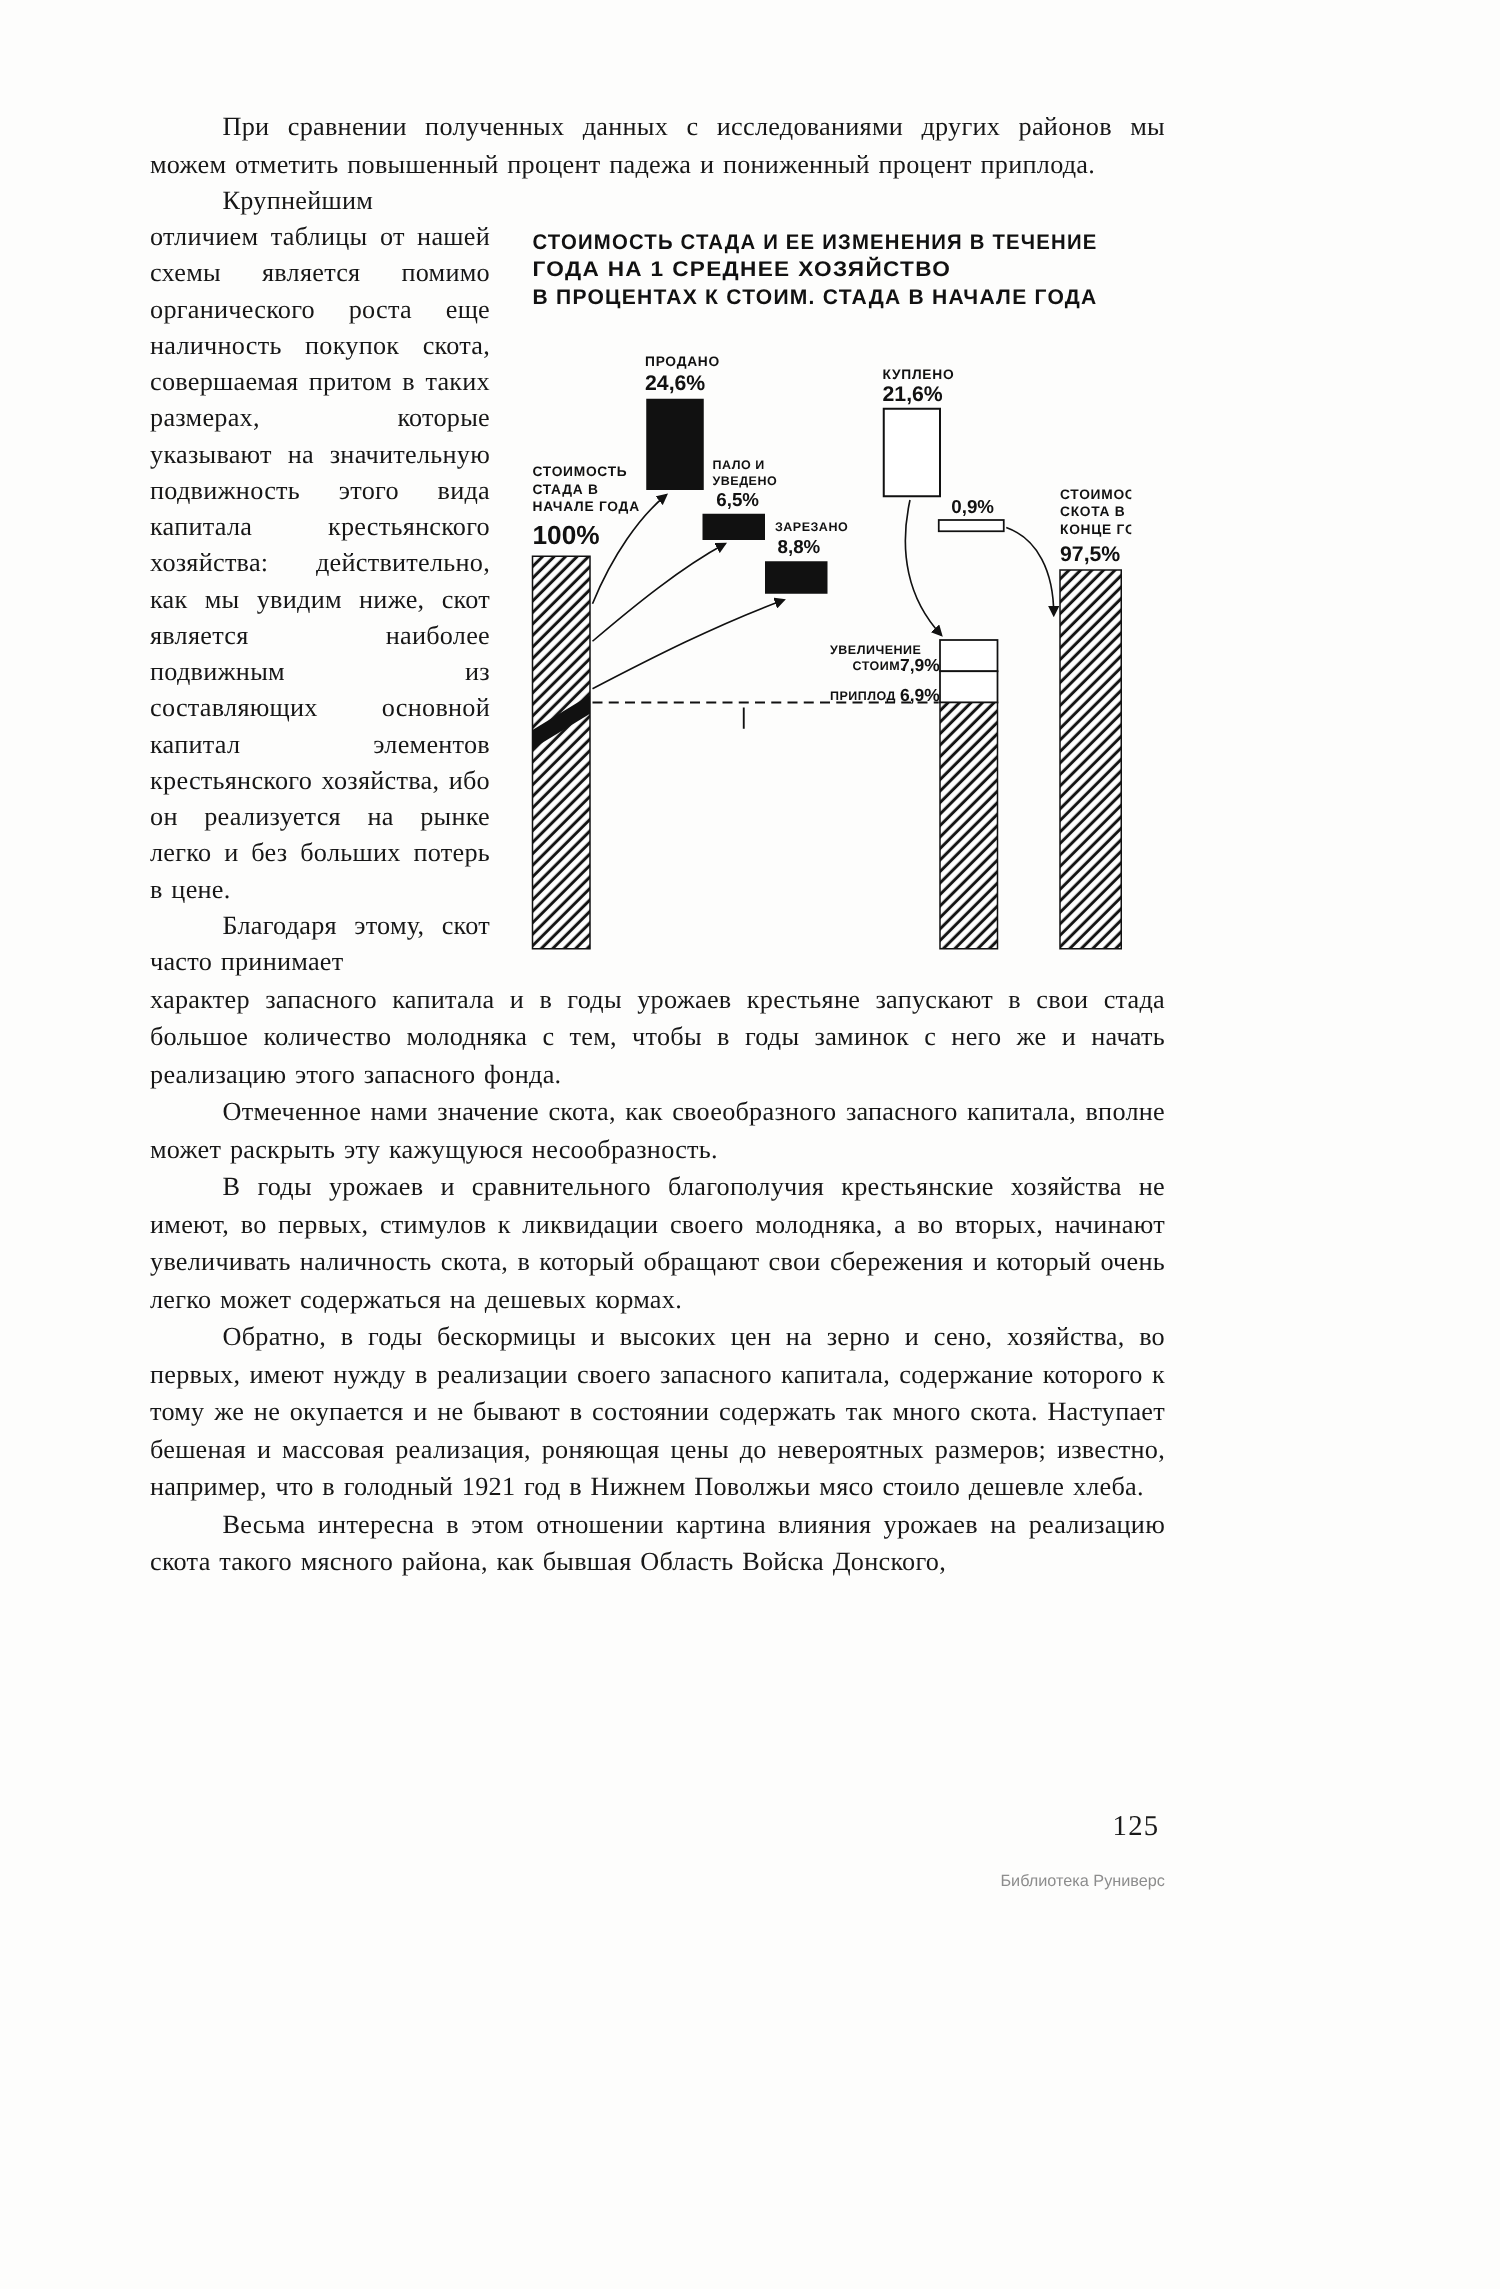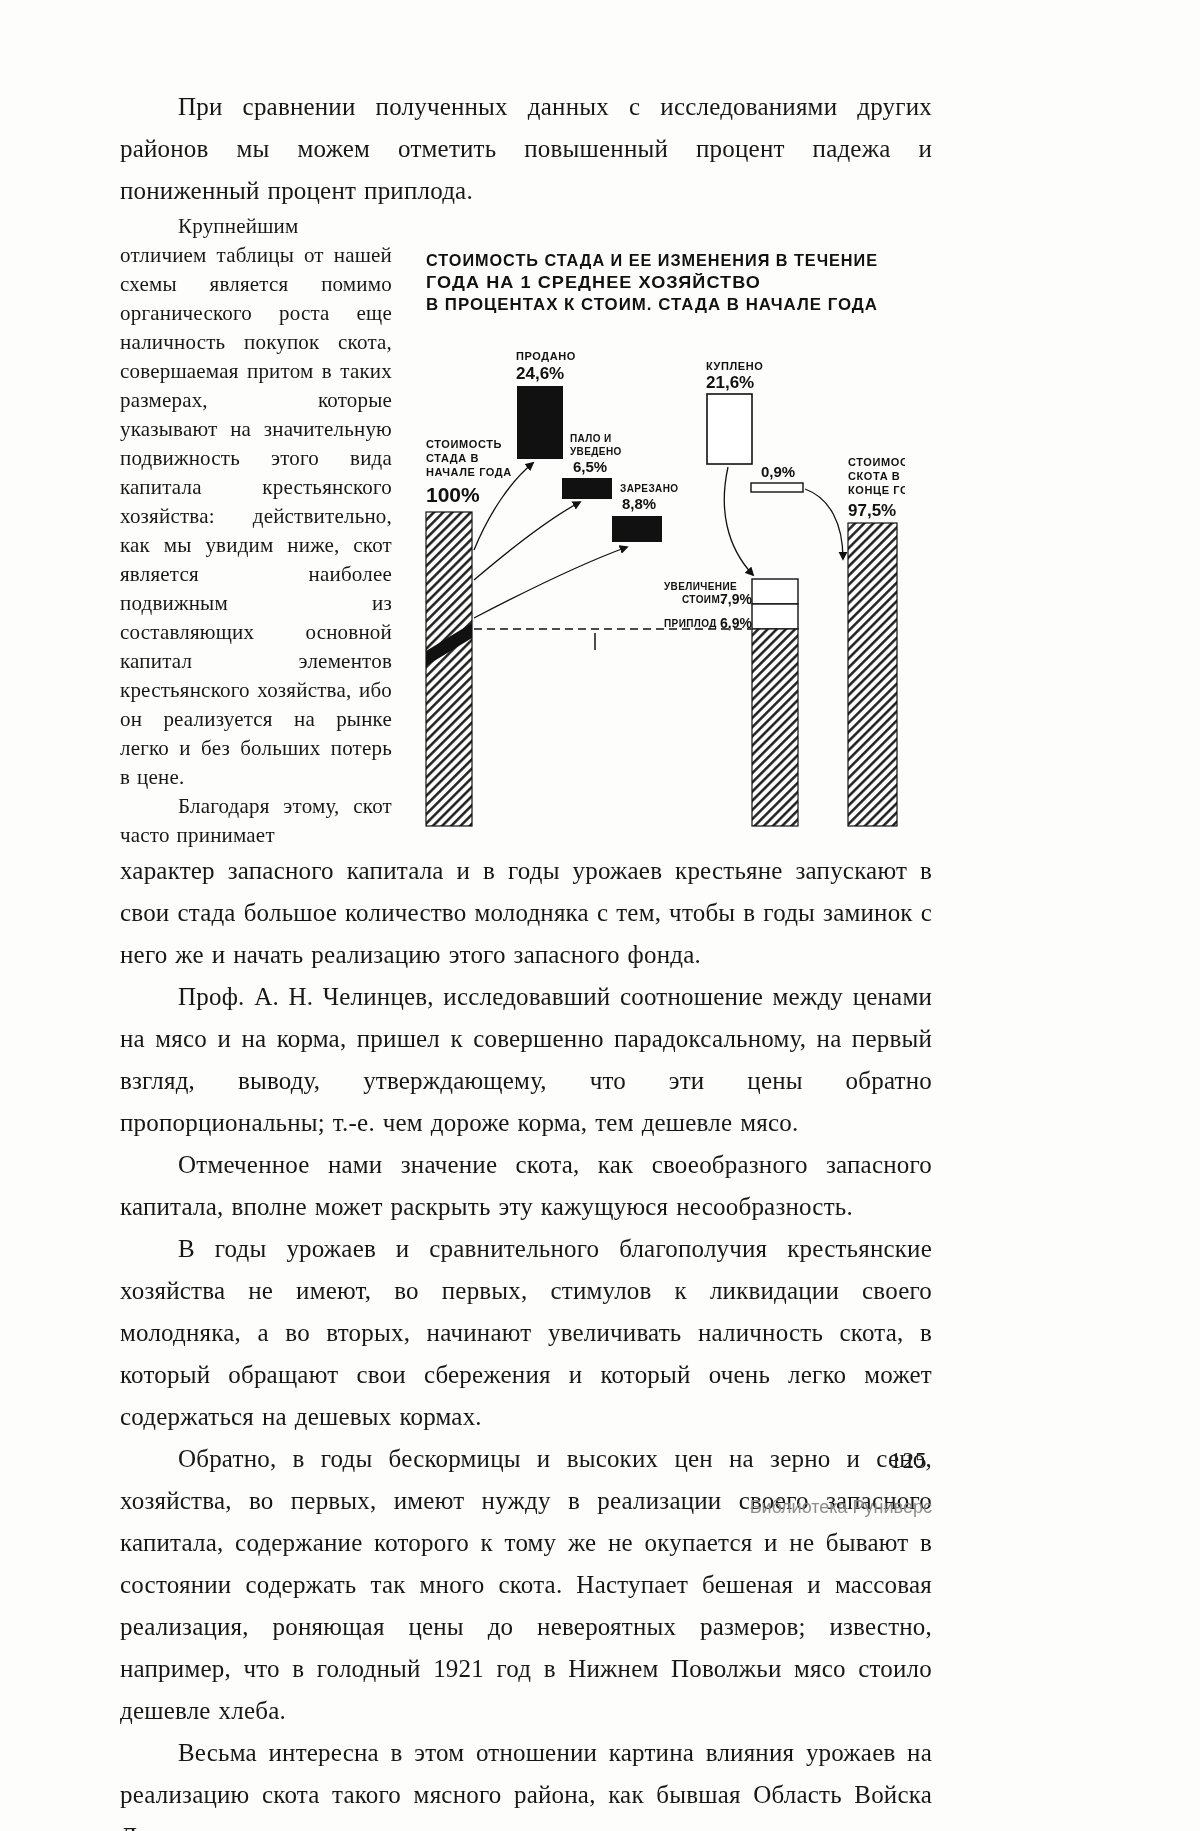--- a/index.html
+++ b/index.html
@@ -4,40 +4,40 @@
 <style>
   * { margin:0; padding:0; box-sizing:border-box; }
   html,body { background:#ffffff; }
   .page {
     position:relative; width:1200px; height:1831px;
     background:#fdfdfc; overflow:hidden;
     font-family:"Liberation Serif", serif; color:#171717;
   }
   .content { position:absolute; left:120px; top:86px; width:812px; }
   p.body {
-    font-size:25px; line-height:42px; text-align:justify;
+    font-size:21px; line-height:30px; text-align:justify;
     letter-spacing:0.2px; word-spacing:1.5px;
   }
   .indent { text-indent:58px; }
   .row { display:flex; align-items:flex-end; }
   .leftcol { width:272px; }
   .leftcol p.body { font-size:21px; line-height:29px; hyphens:auto; }
   figure.chart { margin-left:28px; margin-top:16px; width:485px; }
   svg text { font-family:"Liberation Sans", sans-serif; fill:#111; }
   .t-title { font-size:17px; font-weight:bold; letter-spacing:1px; }
   .t-label { font-size:11px; font-weight:bold; letter-spacing:0.6px; }
   .t-label-sm { font-size:10px; font-weight:bold; letter-spacing:0.4px; }
   .t-value-lg { font-size:21px; font-weight:bold; }
   .t-value { font-size:17px; font-weight:bold; }
   .t-value-md { font-size:15px; font-weight:bold; }
   .t-value-sm { font-size:14px; font-weight:bold; }
   .pagenum { position:absolute; left:874px; top:1448px; font-size:23px; letter-spacing:1px; color:#1a1a1a;margin-left:16px; }
   .watermark {
     position:absolute; right:268px; top:1497px;
-    font-family:"Liberation Sans", sans-serif; font-size:18px; color:#8d8d8d;
+    font-family:"Liberation Sans", sans-serif; font-size:13px; color:#8d8d8d;
   }
 </style>
 </head>
 <body>
 
 <div class="page">
   <div class="content">
 
     <p class="body indent">При сравнении полученных данных с исследованиями других районов мы можем отметить повышенный процент падежа и пониженный процент приплода.</p>
 
@@ -113,21 +113,20 @@
           <path d="M 54 304 C 70 265, 92 234, 113 217" fill="none" stroke="#111" stroke-width="1.3" marker-end="url(#arr)"></path>
           <path d="M 54 334 C 88 305, 125 275, 160 256" fill="none" stroke="#111" stroke-width="1.3" marker-end="url(#arr)"></path>
           <path d="M 54 372 C 100 348, 155 320, 207 301" fill="none" stroke="#111" stroke-width="1.3" marker-end="url(#arr)"></path>
           <path d="M 308 221 C 299 262, 306 300, 333 329" fill="none" stroke="#111" stroke-width="1.3" marker-end="url(#arr)"></path>
           <path d="M 385 243 C 410 252, 423 278, 423 313" fill="none" stroke="#111" stroke-width="1.3" marker-end="url(#arr)"></path>
         </svg>
       </figure>
     </div>
 
     <p class="body">характер запасного капитала и в годы урожаев крестьяне запускают в свои стада большое количество молодняка с тем, чтобы в годы заминок с него же и начать реализацию этого запасного фонда.</p>
-    <p class="body indent">Проф. А. Н. Челинцев, исследовавший соотношение между ценами на мясо и на корма, пришел к совершенно парадоксальному, на первый взгляд, выводу, утверждающему, что эти цены обратно пропорциональны; т.-е. чем дороже корма, тем дешевле мясо.</p>
     <p class="body indent">Отмеченное нами значение скота, как своеобразного запасного капитала, вполне может раскрыть эту кажущуюся несообразность.</p>
     <p class="body indent">В годы урожаев и сравнительного благополучия крестьянские хозяйства не имеют, во первых, стимулов к ликвидации своего молодняка, а во вторых, начинают увеличивать наличность скота, в который обращают свои сбережения и который очень легко может содержаться на дешевых кормах.</p>
     <p class="body indent">Обратно, в годы бескормицы и высоких цен на зерно и сено, хозяйства, во первых, имеют нужду в реализации своего запасного капитала, содержание которого к тому же не окупается и не бывают в состоянии содержать так много скота. Наступает бешеная и массовая реализация, роняющая цены до невероятных размеров; известно, например, что в голодный 1921 год в Нижнем Поволжьи мясо стоило дешевле хлеба.</p>
     <p class="body indent">Весьма интересна в этом отношении картина влияния урожаев на реализацию скота такого мясного района, как бывшая Область Войска Донского,</p>
   </div>
 
   <div class="pagenum">125</div>
   <div class="watermark">Библиотека Руниверс</div>
 </div>
 

